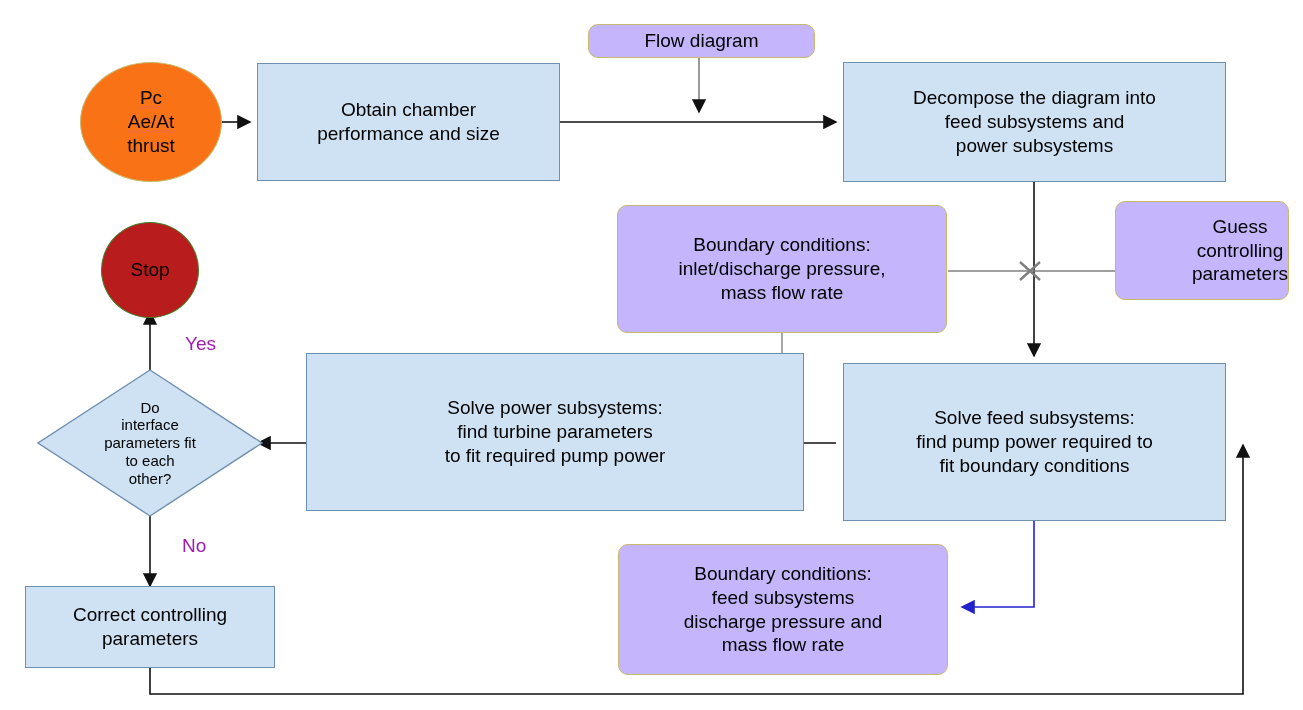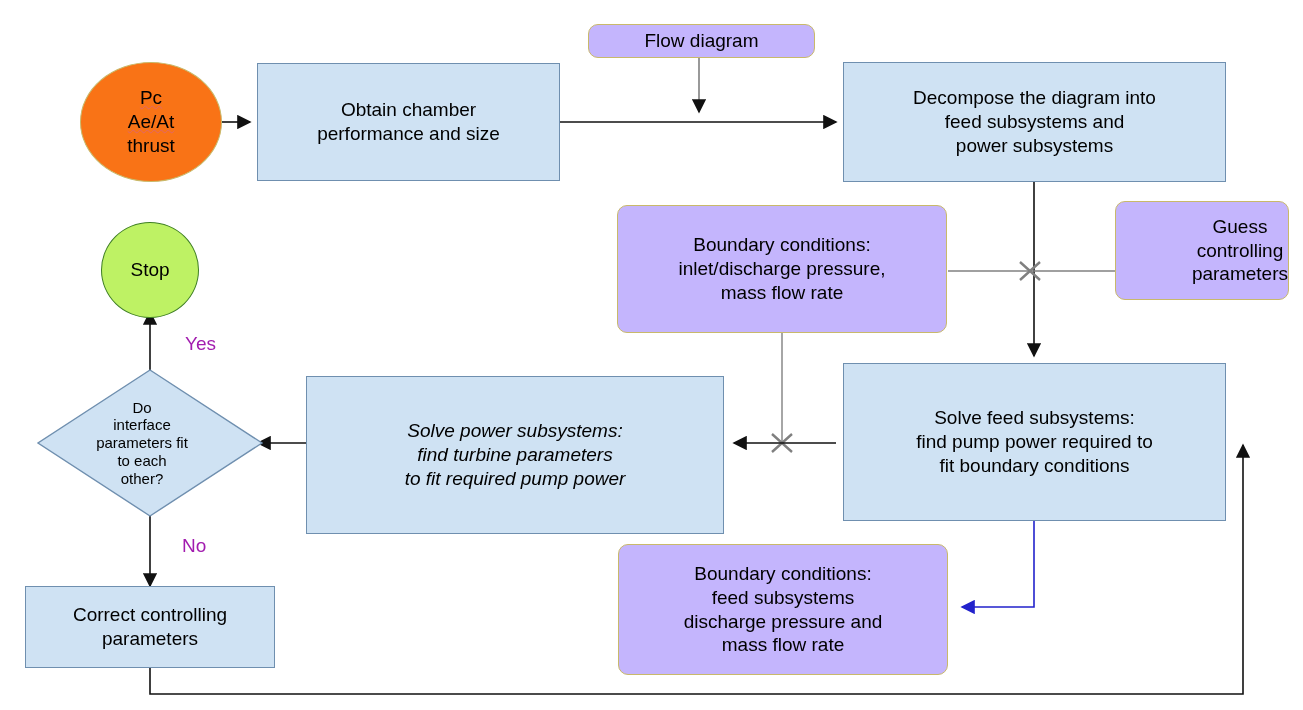--- a/index.html
+++ b/index.html
@@ -43,21 +43,21 @@
     border-radius: 10px;
     font-size: 19px;
   }
   .circle {
     background: #f97316;
     border: 1px solid #c9b96a;
     border-radius: 50%;
     font-size: 19px;
   }
   .stop {
-    background: #bef264;
+    background: #b91c1c;
     border: 1px solid #3f7f25;
     border-radius: 50%;
     font-size: 19px;
     text-align: right;
   }
   .diamond-label {
     position: absolute;
     box-sizing: border-box;
     display: flex;
     align-items: center;
@@ -154,29 +154,29 @@
 parameters</span>
   </div>
 
   <div class="node stop" style="left:101px; top:222px; width:98px; height:96px;">
     <span>Stop</span>
   </div>
 
   <svg style="position:absolute; left:36px; top:368px; width:228px; height:150px;" viewBox="0 0 228 150" xmlns="http://www.w3.org/2000/svg">
     <polygon points="114,2 226,75 114,148 2,75" fill="#cfe2f3" stroke="#6f8faf" stroke-width="1.4"></polygon>
   </svg>
-  <div class="diamond-label nowrap" style="left:72px; top:378px; width:140px; height:130px;">
+  <div class="diamond-label nowrap" style="left:80px; top:378px; width:140px; height:130px;">
     <span>Do
 interface
 parameters fit
 to each
 other?</span>
   </div>
 
-  <div class="node proc nowrap" style="left:306px; top:376px; width:418px; height:158px;font-style:italic;">
+  <div class="node proc nowrap" style="left:306px; top:353px; width:498px; height:158px;">
     <span>Solve power subsystems:
 find turbine parameters
 to fit required pump power</span>
   </div>
 
   <div class="node proc nowrap" style="left:843px; top:363px; width:383px; height:158px;">
     <span>Solve feed subsystems:
 find pump power required to
 fit boundary conditions</span>
   </div>

